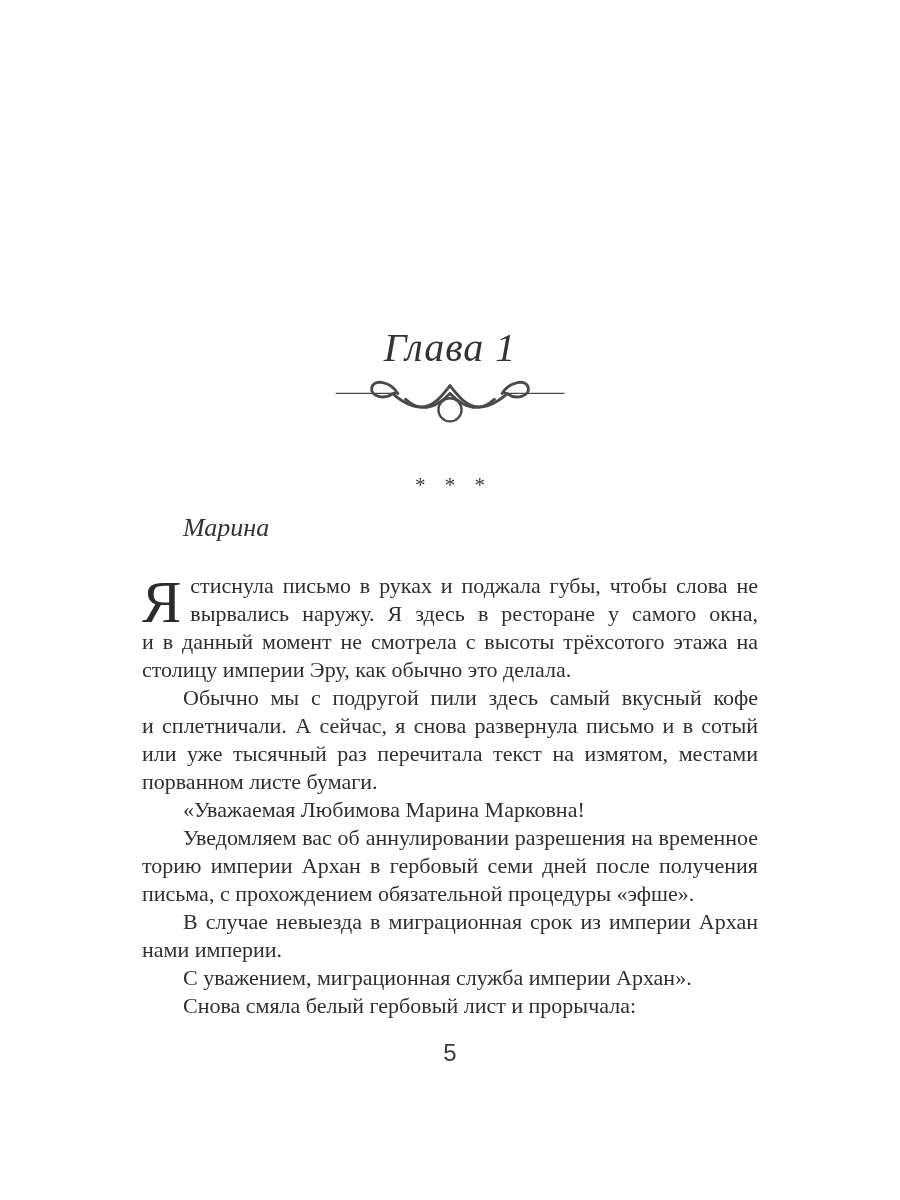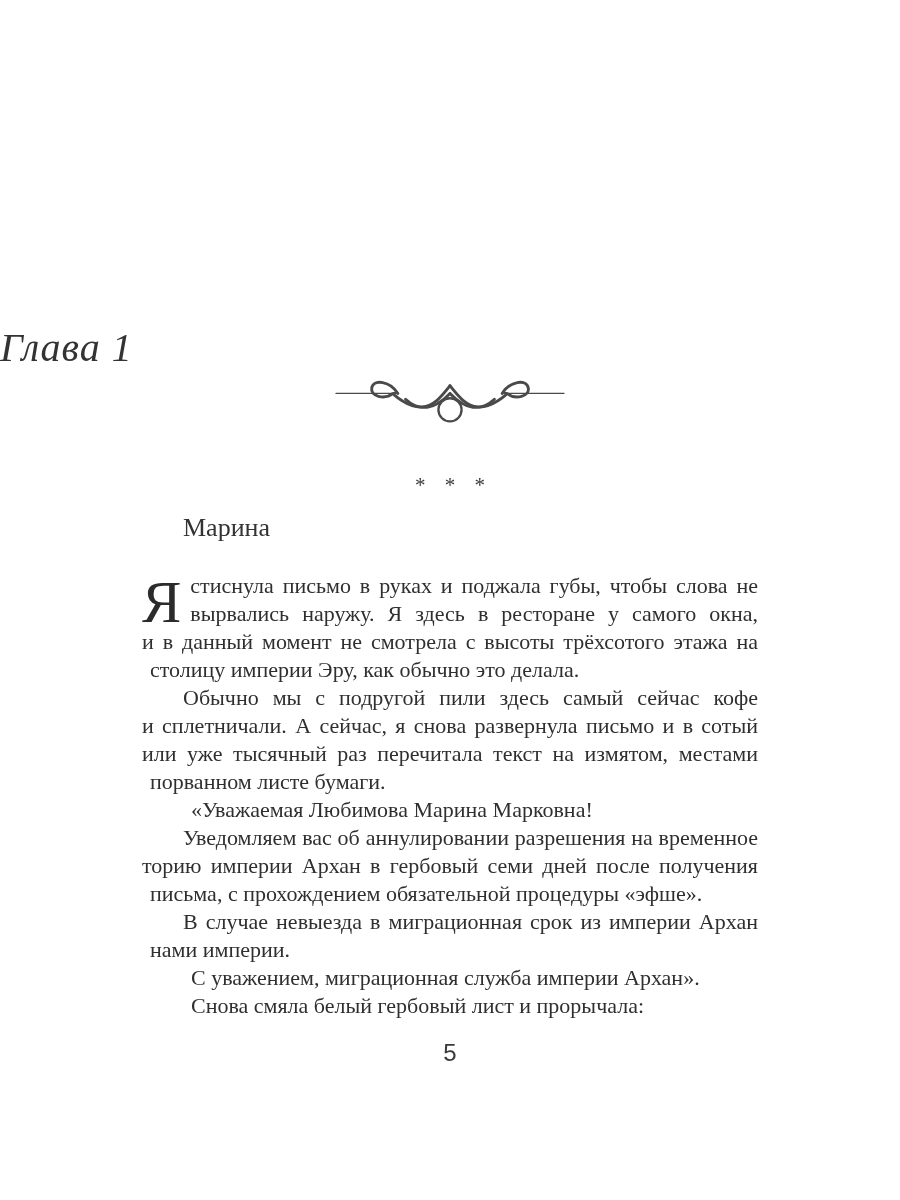--- a/index.html
+++ b/index.html
@@ -10,20 +10,21 @@
     color: #2f2f2f;
     overflow: hidden;
   }
   .page {
     position: relative;
     width: 900px; height: 1200px;
     background: #ffffff;
   }
   .chapter-title {
     margin-top: 326px;
+    text-align: center;
     font-style: italic;
     font-size: 40px;
     line-height: 44px;
     letter-spacing: 1px;
     color: #333333;
   }
   .flourish-wrap {
     margin-top: 8px;
     text-align: center;
     height: 56px;
@@ -31,38 +32,39 @@
   .separator {
     margin-top: 40px;
     text-align: center;
     font-size: 21px;
     line-height: 22px;
     word-spacing: 14px;
     color: #3a3a3a;
   }
   .subtitle {
     margin: 17px 0 0 183px;
+    font-style: italic;
     font-size: 26px;
     line-height: 30px;
     color: #333333;
   }
   .body-text {
     margin: 29px 142px 0 142px;
     width: 616px;
   }
   .para {
     font-size: 22px;
     line-height: 28px;
   }
   .para.italic { }
   .pline {
     text-align: justify;
     text-align-last: justify;
   }
-  .pline.last { text-align-last: left; margin-left: 8px; }
+  .pline.last { text-align-last: left; }
   .pline.first-indent { text-indent: 41px; }
   .dropcap {
     float: left;
     font-size: 59px;
     line-height: 47px;
     padding: 7px 9px 0 0;
     height: 49px;
     color: #2b2b2b;
   }
   .page-number {
@@ -99,21 +101,21 @@
 
   <div class="body-text">
       <div class="para">
         <span class="dropcap">Я</span>
         <div class="pline">стиснула письмо в руках и поджала губы, чтобы слова не</div>
         <div class="pline">вырвались наружу. Я здесь в ресторане у самого окна,</div>
         <div class="pline">и в данный момент не смотрела с высоты трёхсотого этажа на</div>
         <div class="pline last">столицу империи Эру, как обычно это делала.</div>
       </div>
       <div class="para">
-        <div class="pline first-indent">Обычно мы с подругой пили здесь самый сейчас кофе</div>
+        <div class="pline first-indent">Обычно мы с подругой пили здесь самый вкусный кофе</div>
         <div class="pline">и сплетничали. А сейчас, я снова развернула письмо и в сотый</div>
         <div class="pline">или уже тысячный раз перечитала текст на измятом, местами</div>
         <div class="pline last">порванном листе бумаги.</div>
       </div>
       <div class="para italic">
         <div class="pline last first-indent">«Уважаемая Любимова Марина Марковна!</div>
       </div>
       <div class="para italic">
         <div class="pline first-indent">Уведомляем вас об аннулировании разрешения на временное</div>
         <div class="pline">торию империи Архан в гербовый семи дней после получения</div>

